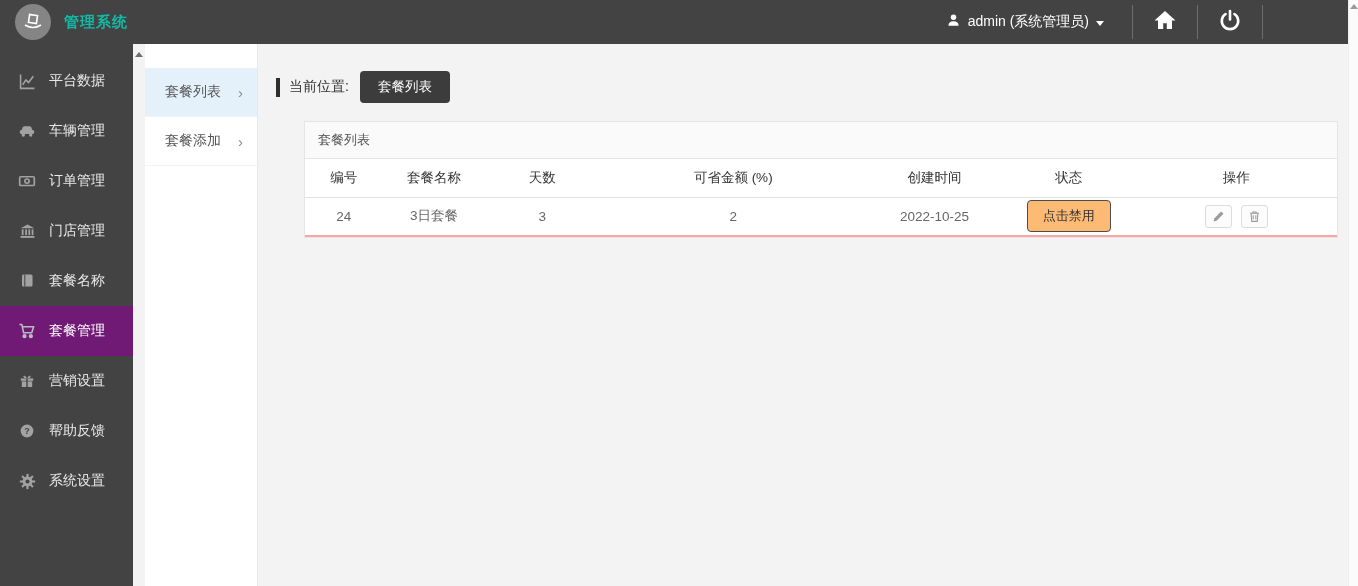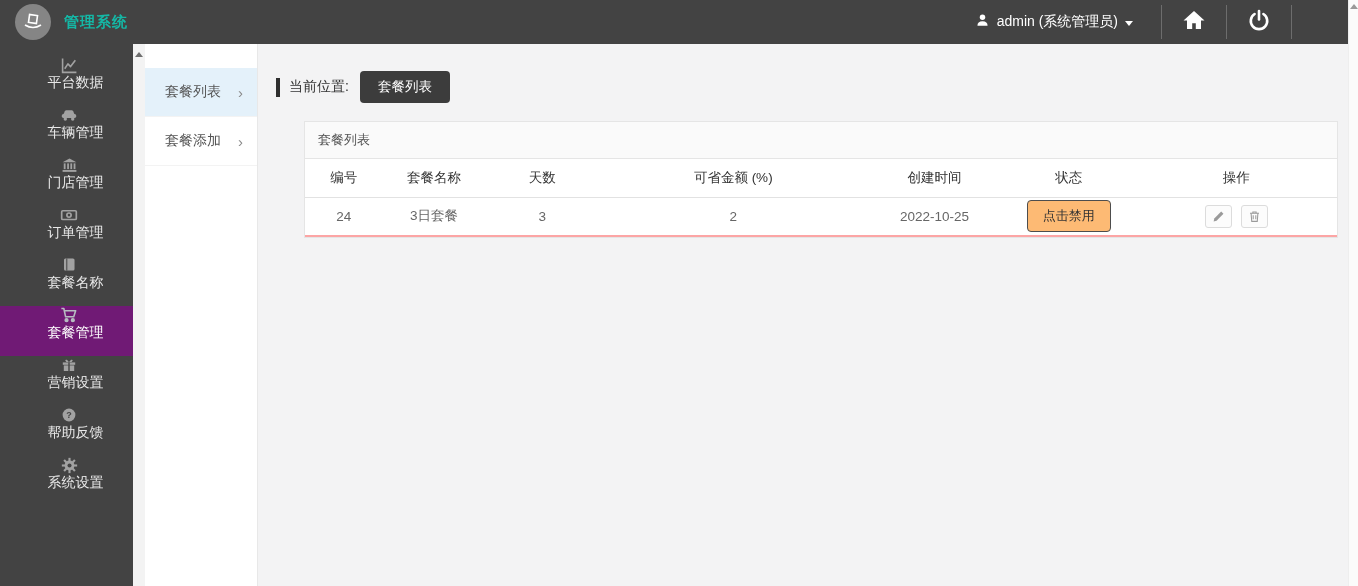--- a/index.html
+++ b/index.html
@@ -10,36 +10,36 @@
   }
   .app { width:1348px; height:586px; display:flex; flex-direction:column; }
 
   
   .topbar { height:44px; background:#434343; display:flex; align-items:center;
             justify-content:space-between; flex:0 0 44px; }
   .brand { display:flex; align-items:center; padding-left:15px; }
   .logo { width:36px; height:36px; border-radius:50%; background:#858585;
           display:flex; align-items:center; justify-content:center; }
   .brand-title { color:#14b8a6; font-size:15px; font-weight:bold; margin-left:13px; letter-spacing:1px; }
-  .topbar-right { display:flex; align-items:center; height:100%; padding-right:56px; }
+  .topbar-right { display:flex; align-items:center; height:100%; padding-right:85px; }
   .user-dd { display:flex; align-items:center; color:#fff; font-size:14px; cursor:pointer;
              padding:0 28px 0 12px; height:100%; }
   .user-dd .uname { margin:0 7px; }
   .caret { width:0; height:0; border-left:4px solid transparent; border-right:4px solid transparent;
            border-top:5px solid #fff; margin-top:2px; }
   .tb-sep { width:1px; height:34px; background:#6d6d6d; }
   .tb-btn { width:64px; height:100%; display:flex; align-items:center; justify-content:center; cursor:pointer; }
 
   
   .body-row { flex:1; display:flex; min-height:0; }
 
   
   .sidebar { width:133px; background:#434343; padding-top:12px; flex:0 0 133px; }
   .side-item { height:50px; display:flex; align-items:center; padding-left:18px;
-               color:#e8e8e8; font-size:14px; cursor:pointer;flex-direction:column; }
+               color:#e8e8e8; font-size:14px; cursor:pointer; }
   .side-item .s-ico { width:18px; height:18px; margin-right:13px; display:flex;
                       align-items:center; justify-content:center; }
   .side-item.active { background:#701a75; color:#fff; }
 
   
   .inner-sb { width:12px; background:#f3f3f3; flex:0 0 12px; position:relative; }
   .inner-sb .sb-up { position:absolute; top:8px; left:2px; width:0; height:0;
     border-left:4px solid transparent; border-right:4px solid transparent; border-bottom:5px solid #6e6e6e; }
 
   
@@ -147,39 +147,39 @@
             <path d="M3.2 7 L4.3 4.6 Q4.7 3.8 5.6 3.8 H10.4 Q11.3 3.8 11.7 4.6 L12.8 7 Z"></path>
             <rect x="1.6" y="7" width="12.8" height="3.6" rx="1.4"></rect>
             <circle cx="4.7" cy="11.6" r="1.5"></circle>
             <circle cx="11.3" cy="11.6" r="1.5"></circle>
           </svg>
         </span>
         <span>车辆管理</span>
       </div>
       <div class="side-item">
         <span class="s-ico">
+          <svg width="18" height="18" viewBox="0 0 16 16" fill="none" stroke="#a2a2a2" stroke-width="1.5">
+            <rect x="1.5" y="4.2" width="13" height="7.8" rx="1"></rect>
+            <circle cx="8" cy="8.1" r="1.9"></circle>
+          </svg>
+        </span>
+        <span>订单管理</span>
+      </div>
+      <div class="side-item">
+        <span class="s-ico">
           <svg width="17" height="17" viewBox="0 0 16 16" fill="#a2a2a2">
             <path d="M8 1.5 L14.5 5 H1.5 Z"></path>
             <rect x="2.6" y="6" width="1.7" height="5.4"></rect>
             <rect x="5.8" y="6" width="1.7" height="5.4"></rect>
             <rect x="8.8" y="6" width="1.7" height="5.4"></rect>
             <rect x="11.9" y="6" width="1.7" height="5.4"></rect>
             <rect x="1.5" y="12.2" width="13" height="1.8"></rect>
           </svg>
         </span>
         <span>门店管理</span>
-      </div>
-      <div class="side-item">
-        <span class="s-ico">
-          <svg width="18" height="18" viewBox="0 0 16 16" fill="none" stroke="#a2a2a2" stroke-width="1.5">
-            <rect x="1.5" y="4.2" width="13" height="7.8" rx="1"></rect>
-            <circle cx="8" cy="8.1" r="1.9"></circle>
-          </svg>
-        </span>
-        <span>订单管理</span>
       </div>
       <div class="side-item">
         <span class="s-ico">
           <svg width="16" height="16" viewBox="0 0 16 16" fill="#a2a2a2">
             <path d="M4.5 1.5 H12 Q13.5 1.5 13.5 3 V12 Q13.5 13.5 12 13.5 H4.5 Q3 13.5 3 12 V3 Q3 1.5 4.5 1.5 Z M5.8 1.5 V13.5" stroke="#434343" stroke-width="0.9"></path>
             <rect x="3" y="1.5" width="10.5" height="12" rx="1.6"></rect>
             <rect x="5.3" y="1.5" width="1" height="12" fill="#434343"></rect>
           </svg>
         </span>
         <span>套餐名称</span>

